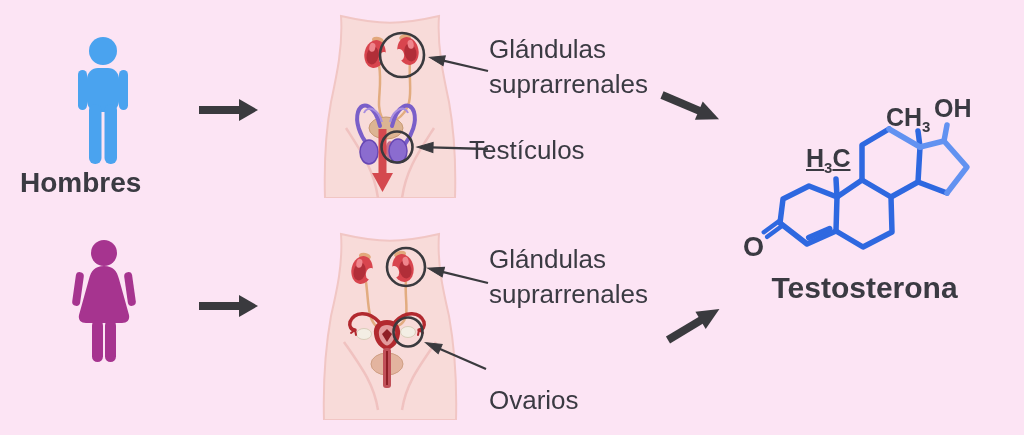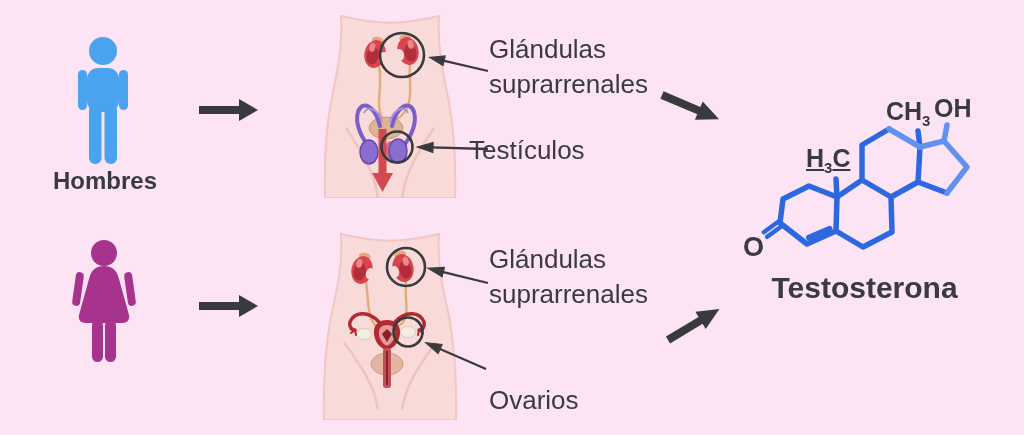--- a/index.html
+++ b/index.html
@@ -18,21 +18,21 @@
   }
   html,body{margin:0;padding:0;}
   #canvas{
     position:relative;width:1024px;height:435px;overflow:hidden;
     background:var(--bg);
     font-family:"Liberation Sans","DejaVu Sans",sans-serif;
     color:var(--text-dark);
   }
   .abs{position:absolute;}
   .person-label{
-    width:170px;text-align:center;font-size:24px;font-weight:700;
+    width:170px;font-size:28px;font-weight:700;
     color:var(--text-dark);letter-spacing:0;
   }
   .organ-label{
     font-size:26px;font-weight:400;line-height:35px;color:var(--text-dark);
     white-space:nowrap;
   }
   .chem{
     font-size:25px;font-weight:700;color:var(--text-dark);white-space:nowrap;
   }
   .chem sub{font-size:15px;font-weight:700;}
@@ -231,19 +231,19 @@
       </g>
       <g style="stroke:var(--molecule-blue-light)">
         <path d="M 149,43 L 180,61"></path>
         <path d="M 207,107 L 227,81 L 204,55 L 180,61"></path>
         <path d="M 204,55 L 207,39"></path>
       </g>
     </g>
   </svg>
 
   <div class="abs chem" style="left:806px;top:144px;text-decoration:underline;"><span>H</span><sub>3</sub><span>C</span></div>
-  <div class="abs chem" style="left:886px;top:97px;"><span>CH</span><sub>3</sub></div>
+  <div class="abs chem" style="left:886px;top:103px;"><span>CH</span><sub>3</sub></div>
   <div class="abs chem" style="left:934px;top:94px;">OH</div>
   <div class="abs chem chem-o" style="left:743px;top:232px;">O</div>
 
   <div class="abs molecule-title" style="left:737px;top:271px;">Testosterona</div>
 
 </div>
 
 </body></html>

